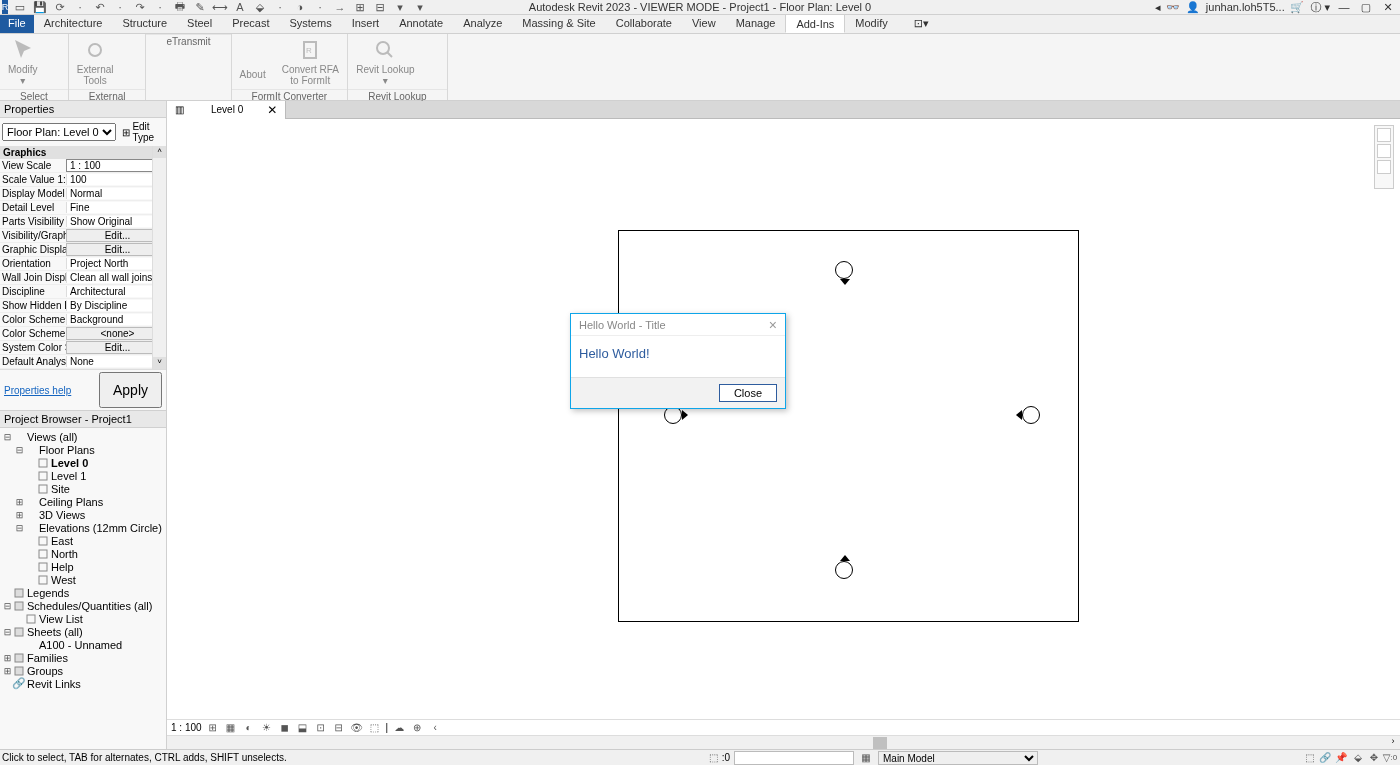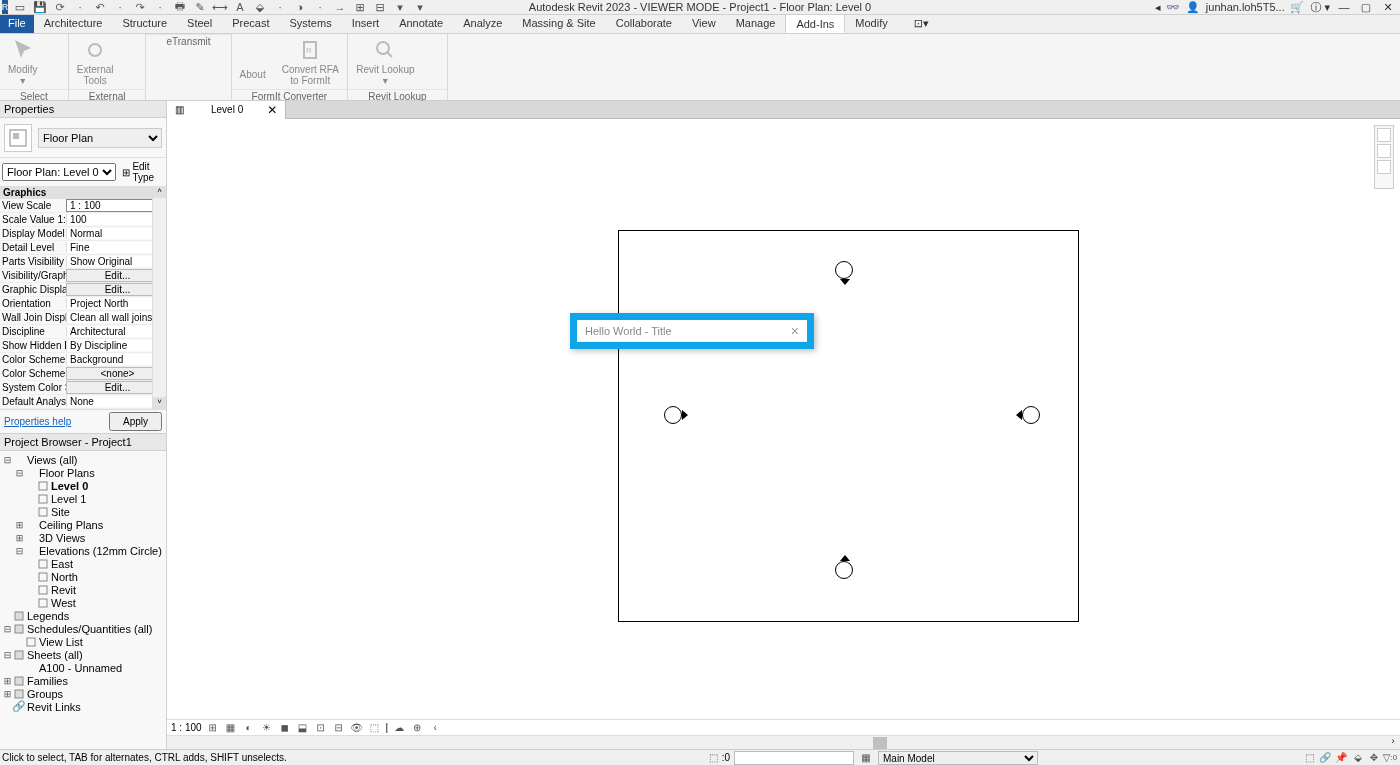--- a/index.html
+++ b/index.html
@@ -48,21 +48,21 @@
 .prop-cat { background: #e0e0e0; font-weight: bold; font-size: 10px; padding: 1px 3px; display: flex; justify-content: space-between; }
 .prop-row { display: flex; border-bottom: 1px solid #eee; font-size: 10px; height: 14px; align-items: center; }
 .prop-row .k { width: 66px; padding-left: 2px; overflow: hidden; white-space: nowrap; }
 .prop-row .v { flex: 1; border-left: 1px solid #ddd; padding-left: 3px; overflow: hidden; white-space: nowrap; background: #fff; }
 .prop-row .v.inp { border: 1px solid #888; }
 .prop-row .v.btn { text-align: center; background: #eee; border: 1px solid #bbb; cursor: pointer; }
 .prop-scroll { position: absolute; right: 0; top: 0; bottom: 0; width: 14px; background: #f0f0f0; border-left: 1px solid #ddd; }
 .prop-scroll .up,.prop-scroll .dn{height:12px;text-align:center;font-size:8px;background:#e0e0e0;}
 .prop-foot { display: flex; align-items: center; padding: 2px 4px; gap: 4px; border-top: 1px solid #ddd; }
 .prop-foot a { color: #1565c0; font-size: 10px; text-decoration: underline; }
-.prop-foot button { margin-left: auto; font-size: 10px; padding: 2px 12px; }
+.prop-foot button { margin-left: auto; font-size: 14px; padding: 8px 12px; }
 
 
 .browser { flex: 1; overflow: auto; font-size: 11px; }
 .tree { padding: 2px; }
 .tnode { white-space: nowrap; display: flex; align-items: center; height: 13px; }
 .tnode .tw { width: 11px; text-align: center; font-size: 9px; cursor: pointer; color:#555; }
 .tnode .ic { width: 12px; height: 10px; margin-right: 2px; display:inline-flex;align-items:center;justify-content:center; }
 .tnode.bold { font-weight: bold; }
 .ind1{padding-left:12px;} .ind2{padding-left:24px;}
 
@@ -79,21 +79,21 @@
 .vc-i{width:14px;height:14px;border:1px solid #ccc;background:#fff;}
 
 .hscroll { height: 14px; background: #f0f0f0; border-top: 1px solid #ddd; position: relative; }
 .hscroll .thumb { position: absolute; left: 706px; width: 14px; height: 12px; top: 1px; background: #c0c0c0; }
 .hscroll .rt { position:absolute; right:0; width:14px; height:14px; text-align:center; font-size:9px; }
 
 .viewbar { height: 16px; background: #fff; border-top: 1px solid #ddd; display: flex; align-items: center; gap: 4px; padding: 0 4px; font-size: 10px; }
 .vb-i { width: 14px; height: 14px; display:flex;align-items:center;justify-content:center; cursor:pointer; color:#555; }
 
 
-.dialog { position: absolute; left: 570px; top: 313px; width: 244px; background: #fff; border: 7px solid #0ea5e9; box-shadow: 2px 2px 6px rgba(0,0,0,.25); z-index: 100; }
+.dialog { position: absolute; left: 570px; top: 313px; width: 216px; background: #fff; border: 1px solid #0ea5e9; box-shadow: 2px 2px 6px rgba(0,0,0,.25); z-index: 100; }
 .dlg-title { display: flex; align-items: center; padding: 4px 8px; font-size: 11px; color: #888; border-bottom: 1px solid #eee; height: 22px; }
 .dlg-title .x { margin-left: auto; color: #999; cursor: pointer; font-size: 14px; }
 .dlg-body { padding: 10px 8px 16px; font-size: 13px; color: #2e5c9e; }
 .dlg-foot { background: #f2f2f2; padding: 6px 8px; text-align: right; border-top: 1px solid #e0e0e0; }
 .dlg-foot button { padding: 2px 14px; font-size: 11px; border: 1px solid #2e5c9e; background: #fff; cursor: pointer; }
 
 
 .statusbar { position: absolute; left: 0; right: 0; bottom: 0; height: 16px; background: #f0f0f0; border-top: 1px solid #ccc; display: flex; align-items: center; font-size: 10px; padding: 0 2px; }
 .statusbar .msg { flex: 0 0 auto; }
 .statusbar .spacer { flex: 1; }
@@ -229,29 +229,20 @@
     </div>
     <div class="ribbon-label">Revit Lookup</div>
   </div>
 </div>
 
 <div class="main">
   <div class="left-col">
 
     <div class="props">
       <div class="panel-hdr">Properties</div>
-      <div class="type-sel">
-        <div class="thumb">
-            <svg width="20" height="20" viewBox="0 0 20 20">
-              <rect x="2" y="2" width="16" height="16" fill="none" stroke="#888"></rect>
-              <rect x="5" y="5" width="6" height="6" fill="#bbb"></rect>
-            </svg>
-          </div>
-        <select><option>Floor Plan</option></select>
-      </div>
       <div class="inst-row">
         <select><option>Floor Plan: Level 0</option></select>
         <span class="edit-type">
             <span>⊞</span>
             <span>Edit Type</span>
           </span>
       </div>
       <div class="prop-grid" style="">
         <div class="prop-cat">
             <span>Graphics</span>
@@ -403,21 +394,21 @@
             </span>
             <span>North</span>
           </div>
           <div class="tnode ind2">
             <span class="tw"></span>
             <span class="ic">
               <svg width="10" height="10">
                 <rect x="1" y="1" width="8" height="8" fill="none" stroke="#888"></rect>
               </svg>
             </span>
-            <span>Revit</span>
+            <span>Help</span>
           </div>
           <div class="tnode ind2">
             <span class="tw"></span>
             <span class="ic">
               <svg width="10" height="10">
                 <rect x="1" y="1" width="8" height="8" fill="none" stroke="#888"></rect>
               </svg>
             </span>
             <span>West</span>
           </div>
@@ -537,20 +528,24 @@
       <div class="rt">›</div>
     </div>
   </div>
 </div>
 
 <div class="dialog">
   <div class="dlg-title">
     <span>Hello World - Title</span>
     <span class="x">×</span>
   </div>
+  <div class="dlg-body">Hello World!</div>
+  <div class="dlg-foot">
+    <button>Close</button>
+  </div>
 </div>
 
 <div class="statusbar">
   <span class="msg">Click to select, TAB for alternates, CTRL adds, SHIFT unselects.</span>
   <span class="spacer"></span>
   <span class="sb-i">⬚</span>
   <span>:0</span>
   <input class="sb-sel" style="width: 120px;">
   <span class="sb-i">▦</span>
   <select class="sb-sel"><option>Main Model</option></select>

